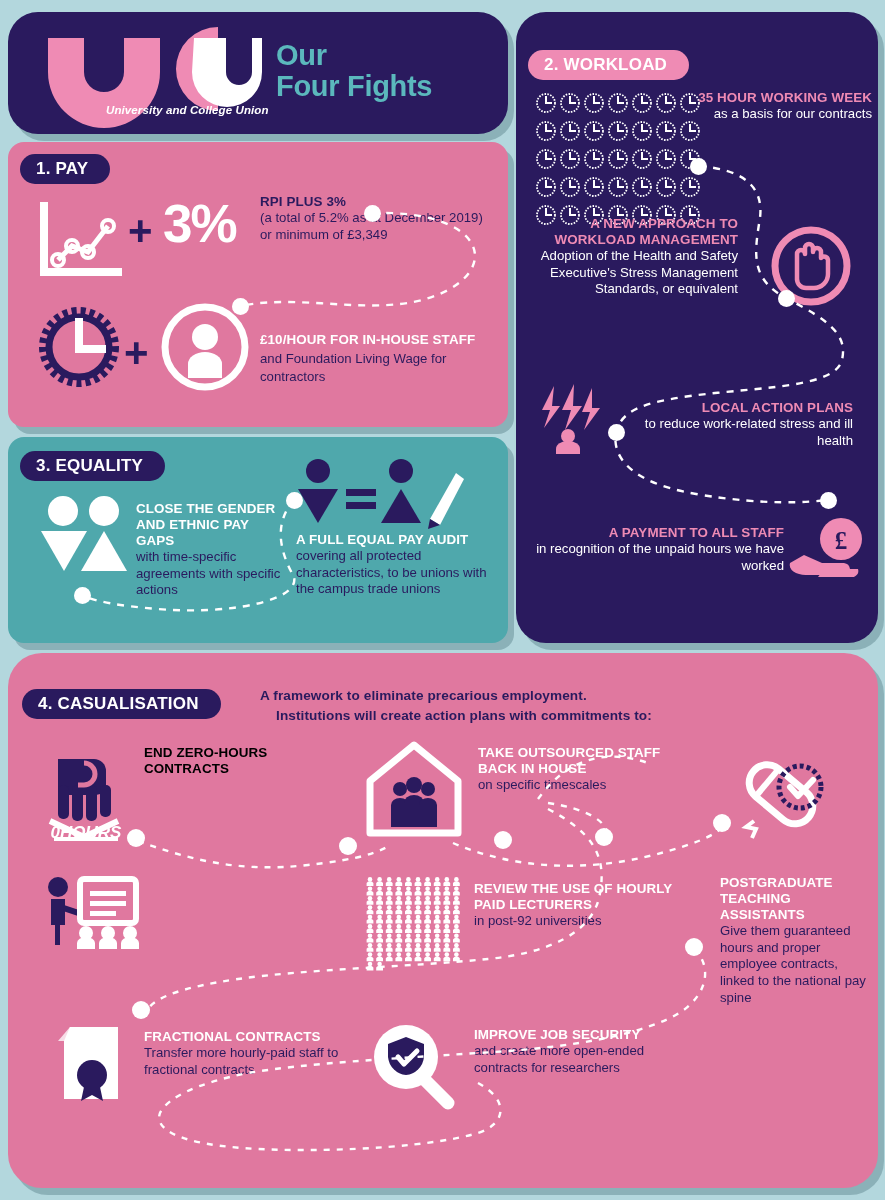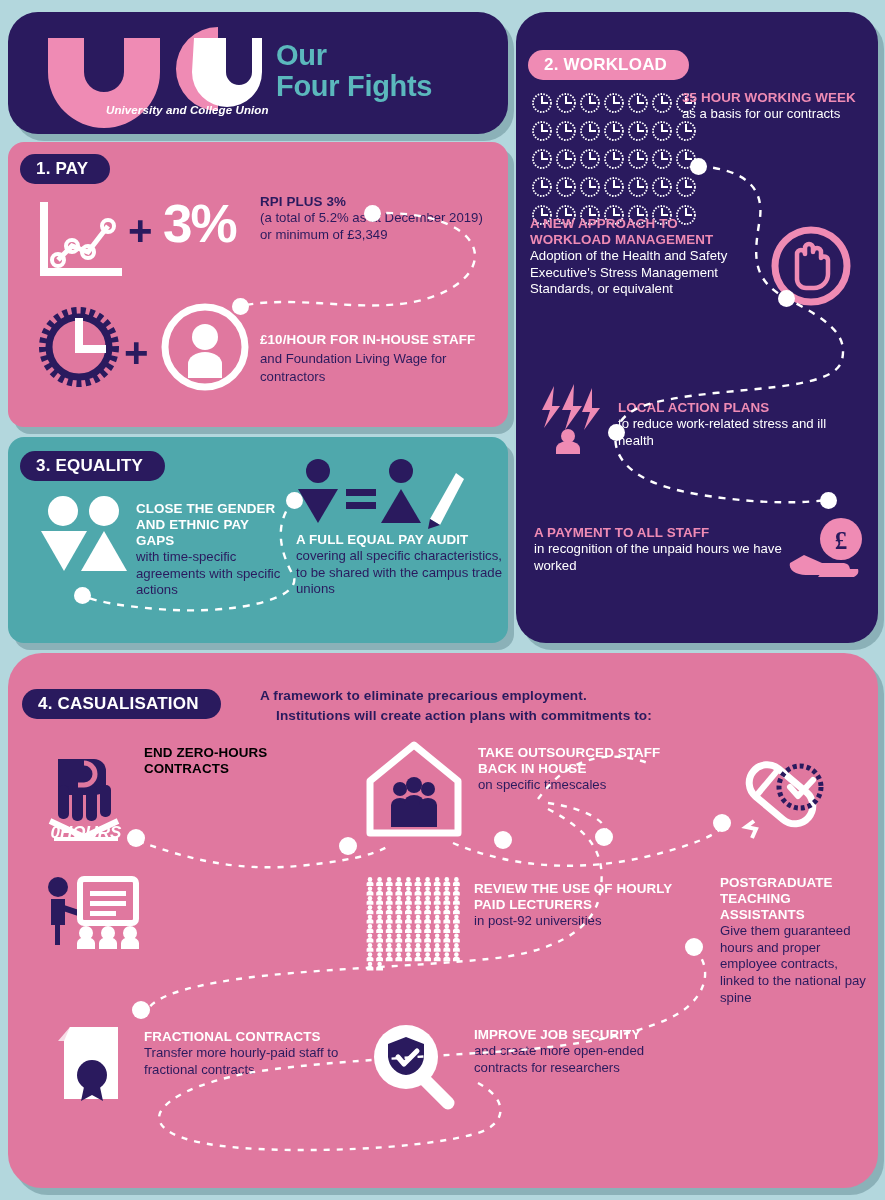--- a/index.html
+++ b/index.html
@@ -13,21 +13,21 @@
 
   
   .card{position:absolute;border-radius:16px;box-shadow:6px 7px 0 rgba(90,130,140,.45);}
   .card.purple{background:#2a1a5e;}
   .card.pink{background:#e0789f;}
   .card.teal{background:#4fa8ac;}
 
   #header-card{left:8px;top:12px;width:500px;height:122px;border-radius:30px;}
   #pay-card{left:8px;top:142px;width:500px;height:285px;}
   #equality-card{left:8px;top:437px;width:500px;height:206px;}
-  #workload-card{left:516px;top:12px;width:362px;height:631px;border-radius:30px;}
+  #workload-card{left:516px;top:12px;width:362px;height:631px;border-radius:30px;text-align:right;}
   #casual-card{left:8px;top:653px;width:870px;height:535px;border-radius:34px;}
 
   
   .logo-wrap{position:absolute;left:36px;top:22px;font-style:italic;}
   .logo-mark{position:relative;width:218px;height:68px;}
   .logo-sub{position:absolute;left:62px;top:70px;color:#fff;font-size:11.5px;font-weight:bold;letter-spacing:.1px;white-space:nowrap;}
   .title-main{position:absolute;left:268px;top:28px;color:#5bb8bd;font-size:29px;line-height:1.08;font-weight:bold;letter-spacing:-.3px;}
 
   
   .badge{position:absolute;display:flex;align-items:center;height:30px;padding:0 22px 0 16px;border-radius:16px;color:#fff;font-weight:bold;font-size:17px;letter-spacing:.2px;}
@@ -141,21 +141,21 @@
         <rect x="50" y="43" width="30" height="7" fill="#2a1a5e"></rect>
         <circle cx="105" cy="12" r="12" fill="#2a1a5e"></circle>
         <path d="M85 64 L105 30 L125 64 Z" fill="#2a1a5e"></path>
         <path d="M134 60 L160 14 L168 20 L144 66 Z" fill="#fff"></path>
         <path d="M134 60 L144 66 L132 70 Z" fill="#2a1a5e"></path>
       </svg>
     </span>
 
     <div class="block" style="left:288px;top:95px;width:206px;">
       <div class="hd" style="color:#fff;">A FULL EQUAL PAY AUDIT</div>
-      <div class="bd" style="color:#2a1a5e;">covering all specific characteristics, to be shared with the campus trade unions</div>
+      <div class="bd" style="color:#2a1a5e;">covering all protected characteristics, to be unions with the campus trade unions</div>
     </div>
 
     <svg class="conn" width="500" height="206">
       <path d="M286 63 C 262 90, 276 122, 286 140 C 292 164, 220 178, 150 172 C 110 169, 88 164, 78 160" stroke="#fff" stroke-width="2.4" fill="none" stroke-dasharray="7 7"></path>
     </svg>
     <div class="dot" style="left:278px;top:55px;width:17px;height:17px;"></div>
     <div class="dot" style="left:66px;top:150px;width:17px;height:17px;"></div>
   </div>
 
   <div class="card purple" id="workload-card">

